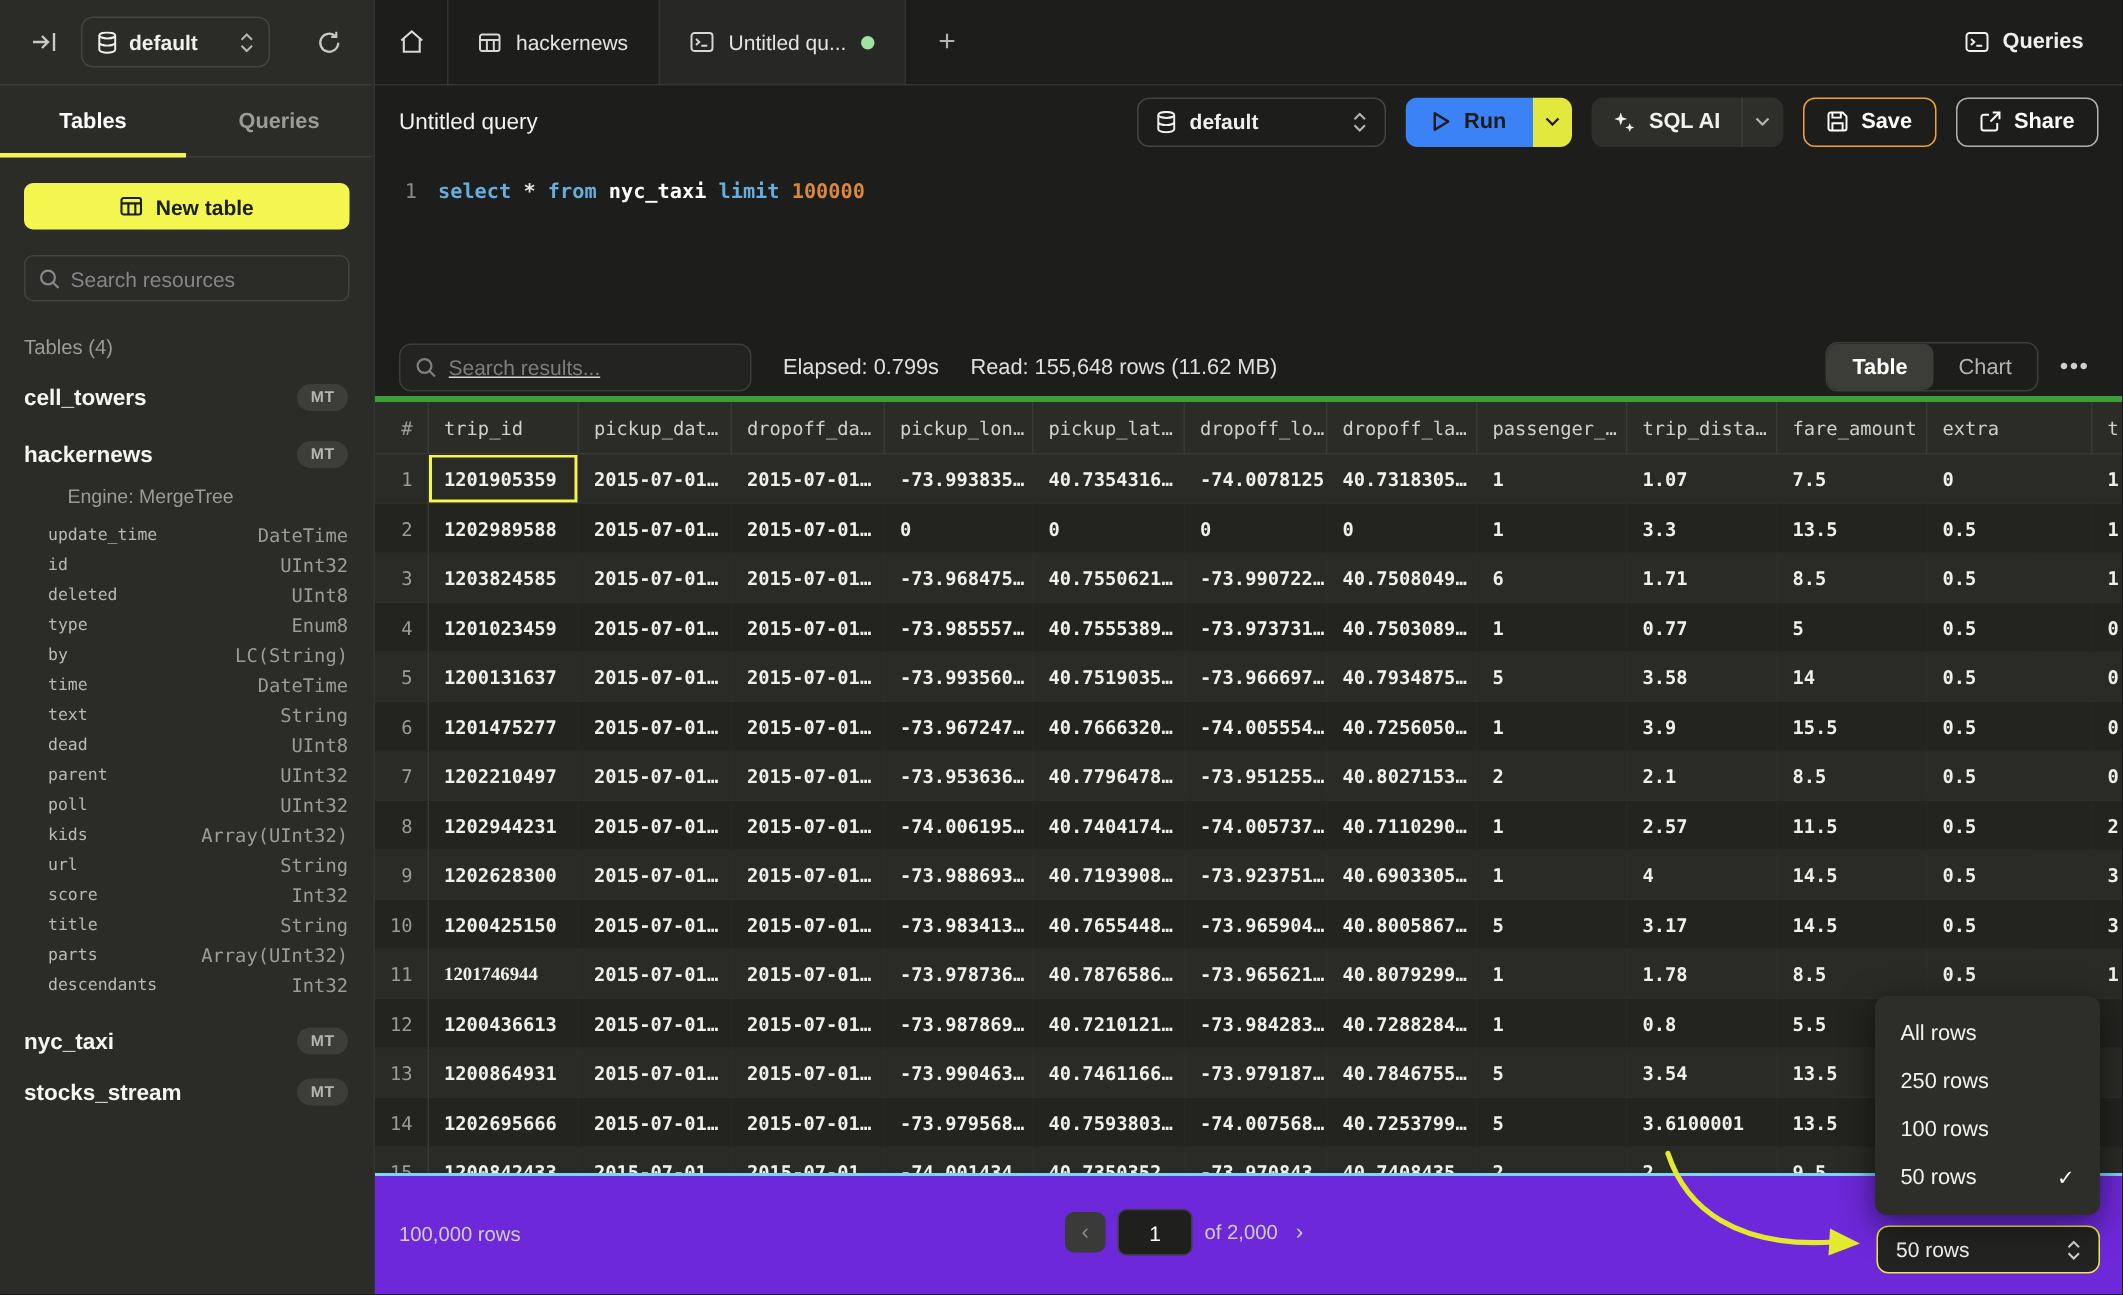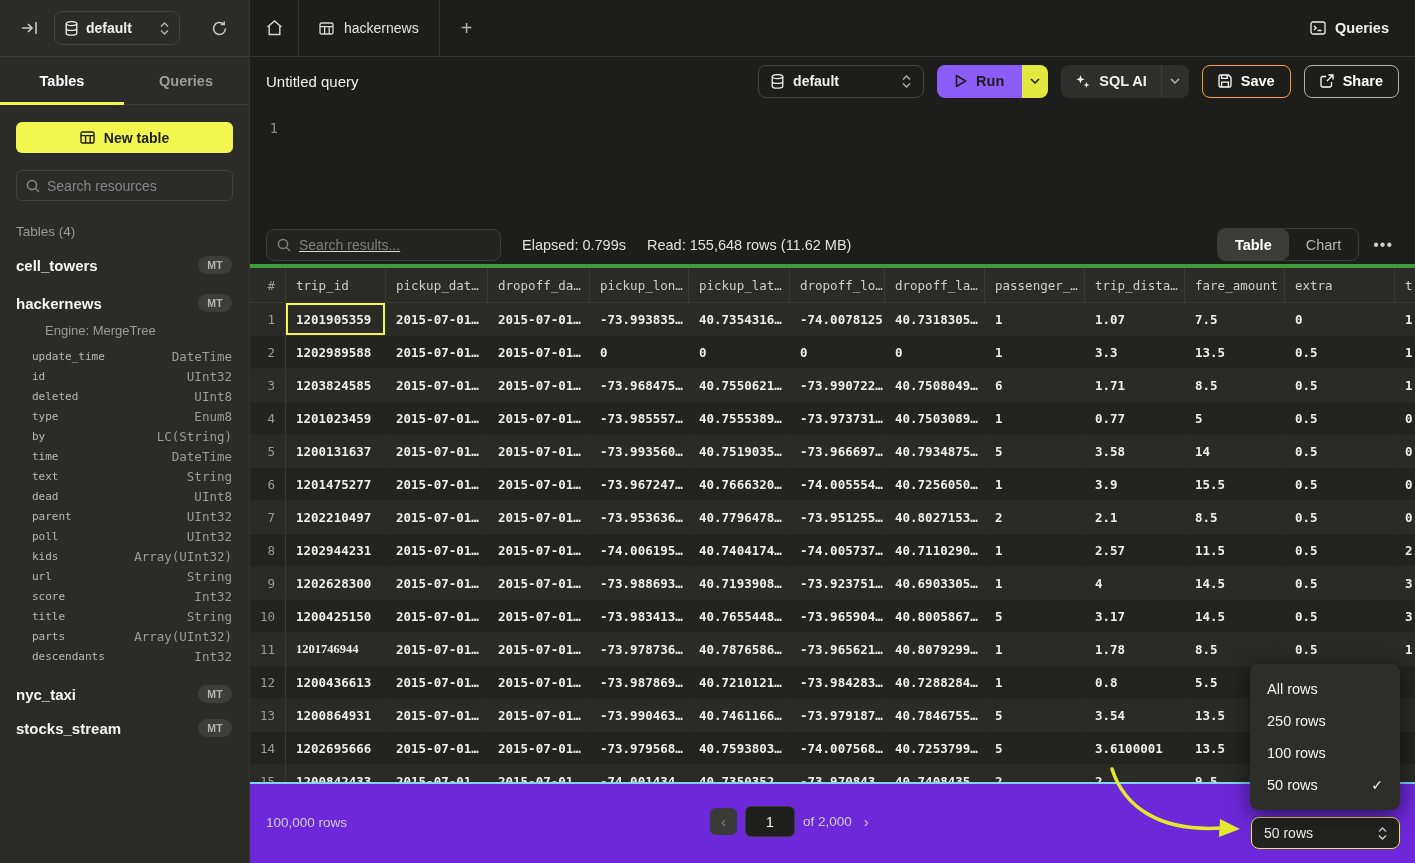--- a/index.html
+++ b/index.html
@@ -46,21 +46,21 @@
   .strip-spacer { flex:1; }
   .queries-chip { display:flex; align-items:center; gap:9px; padding:0 26px; color:#f0f0ee; font-size:14.5px; font-weight:600; cursor:pointer; }
 
   
   #querybar { position:absolute; left:250px; top:57px; right:0; height:48px; display:flex; align-items:center; padding:0 16px; }
   .q-title { font-size:15px; color:#f2f2f0; }
   .qb-right { margin-left:auto; display:flex; align-items:center; gap:13px; }
   .qb-select { display:flex; align-items:center; gap:9px; width:166px; height:33px; padding:0 12px; border:1px solid #444441; border-radius:8px; font-size:14px; font-weight:600; color:#f0f0ee; cursor:pointer; }
   .qb-select .grow { flex:1; }
   .run-btn { display:flex; height:33px; border-radius:8px; overflow:hidden; cursor:pointer; }
-  .run-main { display:flex; align-items:center; gap:9px; padding:0 18px; background:#8b5cf6; color:#1c1c1a; font-size:14.5px; font-weight:700; }
+  .run-main { display:flex; align-items:center; gap:9px; padding:0 18px; background:#3b82f6; color:#1c1c1a; font-size:14.5px; font-weight:700; }
   .run-caret { width:26px; display:flex; align-items:center; justify-content:center; background:#e3e83f; color:#1c1c1a; }
   .sqlai-btn { display:flex; height:33px; border-radius:8px; overflow:hidden; background:#2e2e2b; cursor:pointer; }
   .sqlai-main { display:flex; align-items:center; gap:9px; padding:0 14px; color:#f0f0ee; font-size:14.5px; font-weight:600; }
   .sqlai-caret { width:28px; display:flex; align-items:center; justify-content:center; color:#b3b3b1; border-left:1px solid #3c3c39; }
   .save-btn { display:flex; align-items:center; gap:9px; height:33px; padding:0 15px; border:1.5px solid #f0a13c; border-radius:8px; color:#fff; font-size:14.5px; font-weight:600; background:transparent; cursor:pointer; }
   .share-btn { display:flex; align-items:center; gap:9px; height:33px; padding:0 15px; border:1px solid #b0b0ae; border-radius:8px; color:#fff; font-size:14.5px; font-weight:600; background:transparent; cursor:pointer; }
 
   
   #editor { position:absolute; left:250px; top:105px; right:0; height:120px; padding-top:13px; }
   .code-line { display:flex; font-family:"DejaVu Sans Mono", monospace; font-size:13.5px; font-weight:700; line-height:20px; }
@@ -277,20 +277,30 @@
     </div>
     <div class="strip-tab">
       <span>
         <svg class="ic" width="15" height="13" viewBox="0 0 15 13" fill="none" stroke="#d8d8d6" stroke-width="1.3">
             <rect x="1" y="1" width="13" height="11" rx="1.5"></rect>
             <path d="M1 4.6h13M5.6 4.6V12M10.2 4.6V12"></path>
           </svg>
       </span>
       <span>hackernews</span>
     </div>
+    <div class="strip-tab active">
+      <span>
+        <svg class="ic" width="16" height="14" viewBox="0 0 16 14" fill="none" stroke="#d8d8d6" stroke-width="1.3">
+            <rect x="1" y="1" width="14" height="12" rx="2"></rect>
+            <path d="M4 5l2.2 2L4 9M7.5 9.5h4"></path>
+          </svg>
+      </span>
+      <span>Untitled qu...</span>
+      <span class="dot"></span>
+    </div>
     <div class="plus-tab">+</div>
     <div class="strip-spacer"></div>
     <div class="queries-chip">
       <span>
         <svg class="ic" width="16" height="14" viewBox="0 0 16 14" fill="none" stroke="#f0f0ee" stroke-width="1.3">
             <rect x="1" y="1" width="14" height="12" rx="2"></rect>
             <path d="M4 5l2.2 2L4 9M7.5 9.5h4"></path>
           </svg>
       </span>
       <span>Queries</span>
@@ -365,20 +375,23 @@
             </svg>
         </span>
         <span>Share</span>
       </button>
     </div>
   </div>
 
   <div id="editor">
     <div class="code-line">
       <span class="gutter">1</span>
+      <span>
+        <span class="tok-kw">select</span><span class="tok-plain"> </span><span class="tok-plain">*</span><span class="tok-plain"> </span><span class="tok-kw">from</span><span class="tok-plain"> </span><span class="tok-table">nyc_taxi</span><span class="tok-plain"> </span><span class="tok-kw">limit</span><span class="tok-plain"> </span><span class="tok-num">100000</span>
+      </span>
     </div>
   </div>
 
   <div id="results-toolbar">
     <div class="res-search">
       <span>
         <svg class="ic" width="14" height="14" viewBox="0 0 14 14" fill="none" stroke="currentColor" stroke-width="1.5">
             <circle cx="6" cy="6" r="4.6"></circle>
             <path d="M9.5 9.5 13 13"></path>
           </svg>

